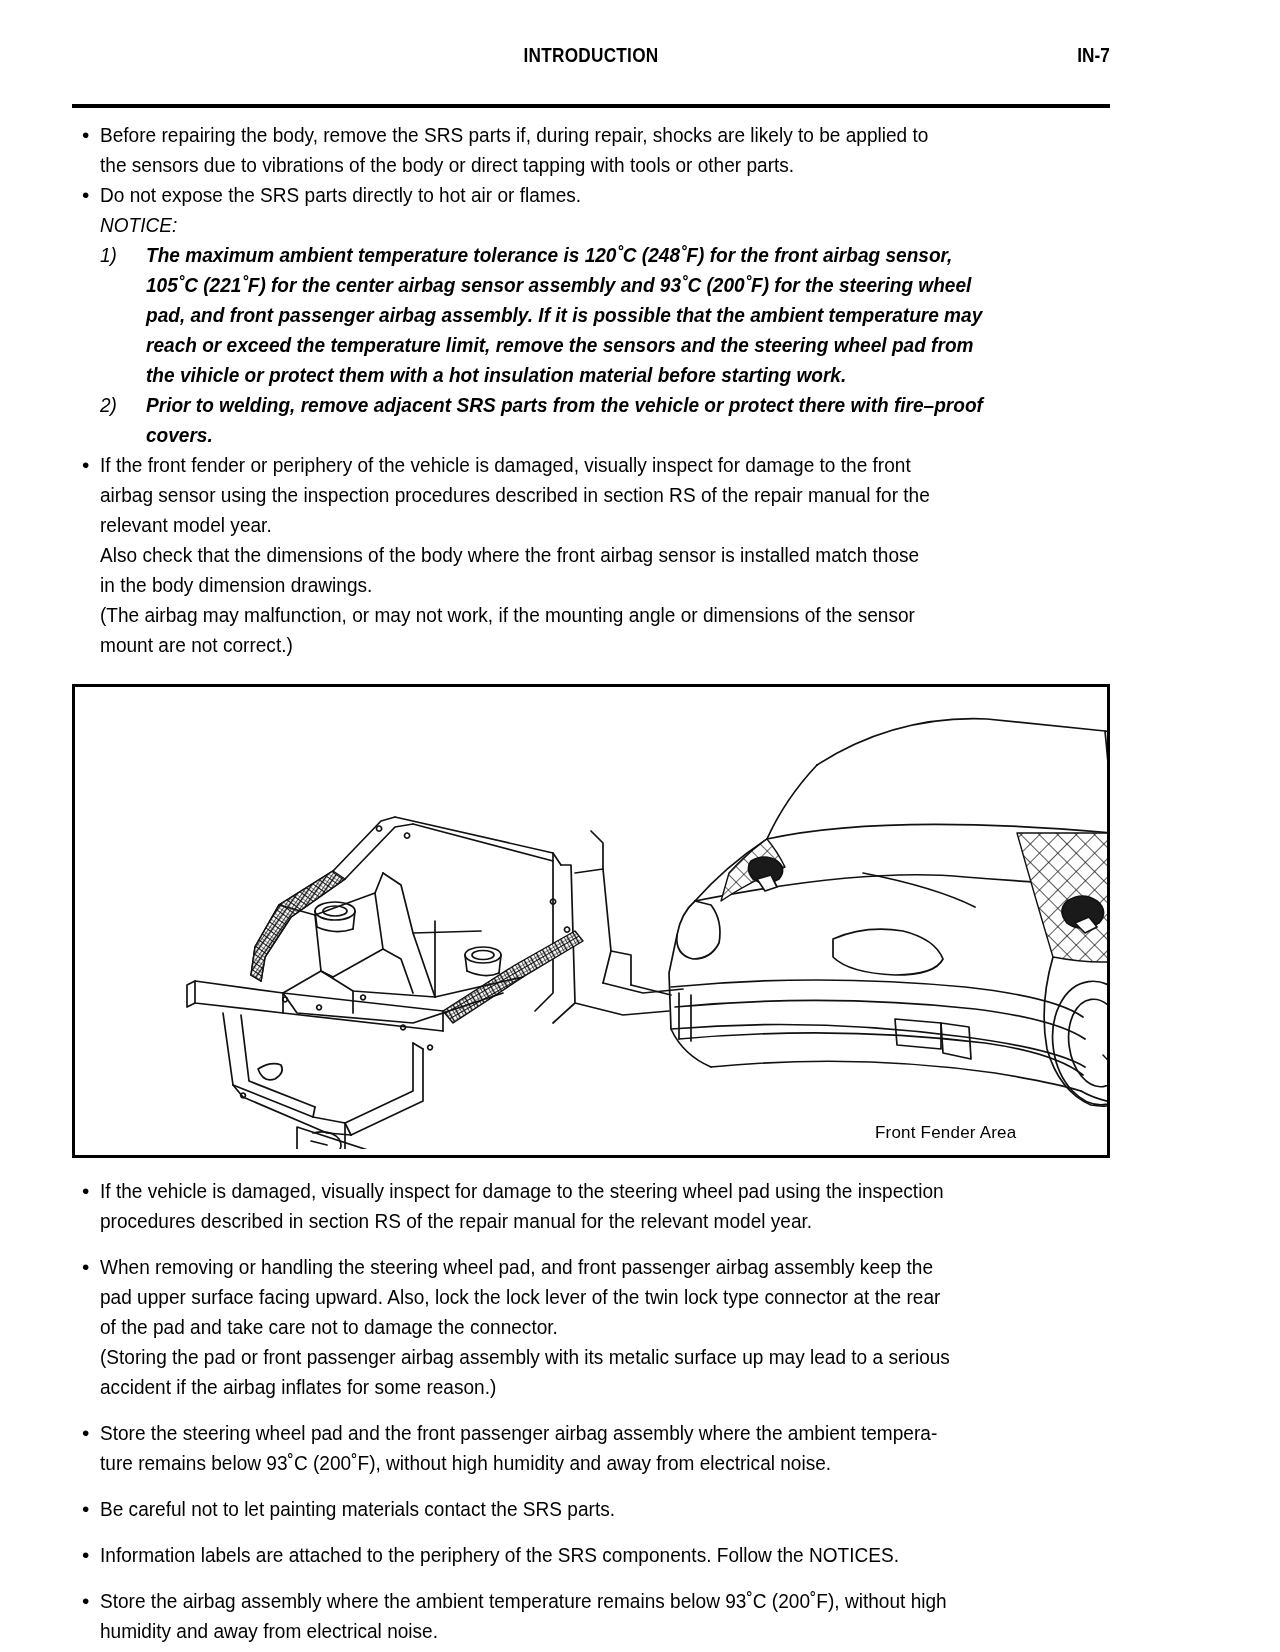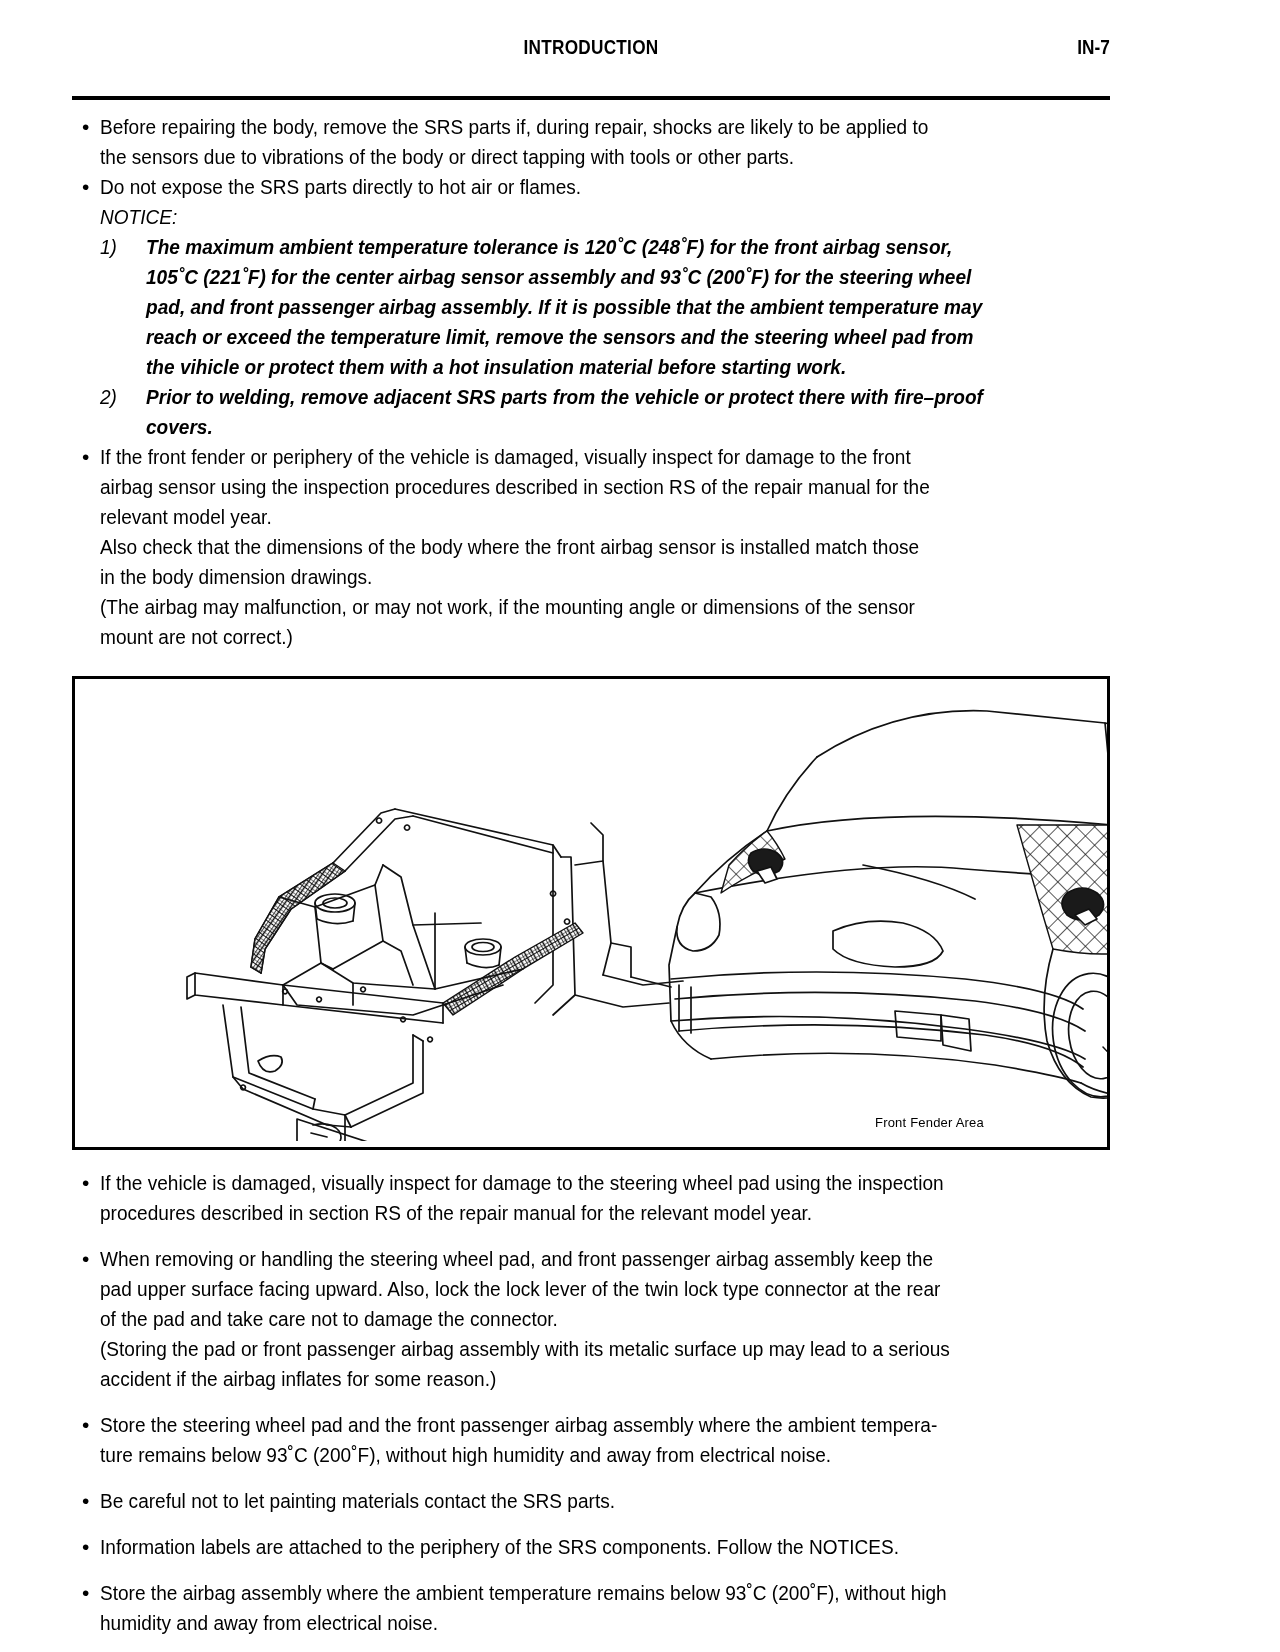--- a/index.html
+++ b/index.html
@@ -8,21 +8,21 @@
     height:1652px;
     font-family:"Liberation Sans","DejaVu Sans",sans-serif;
     color:#000;
     -webkit-font-smoothing:antialiased;
   }
   .page{
     position:relative;
     width:1182px;
     height:1652px;
     box-sizing:border-box;
-    padding:8px 72px;
+    padding:16px 72px;
     border-radius:15px;
   }
 
   
   .header{
     position:relative;
     height:52px;
     padding-top:28px;
   }
   .header-title{
@@ -105,21 +105,21 @@
     height:468px;
     position:relative;
     background:#fff;
     overflow:hidden;
   }
   .figure svg{ display:block; }
   .fig-label{
     position:absolute;
     left:800px;
     top:436px;
-    font-size:13px;
+    font-size:17px;
     letter-spacing:.2px;
   }
 
   
   .lower{ padding-top:18px; }
   .lower .bullet-row{ margin-bottom:16px; }
 </style>
 </head>
 <body>
 

